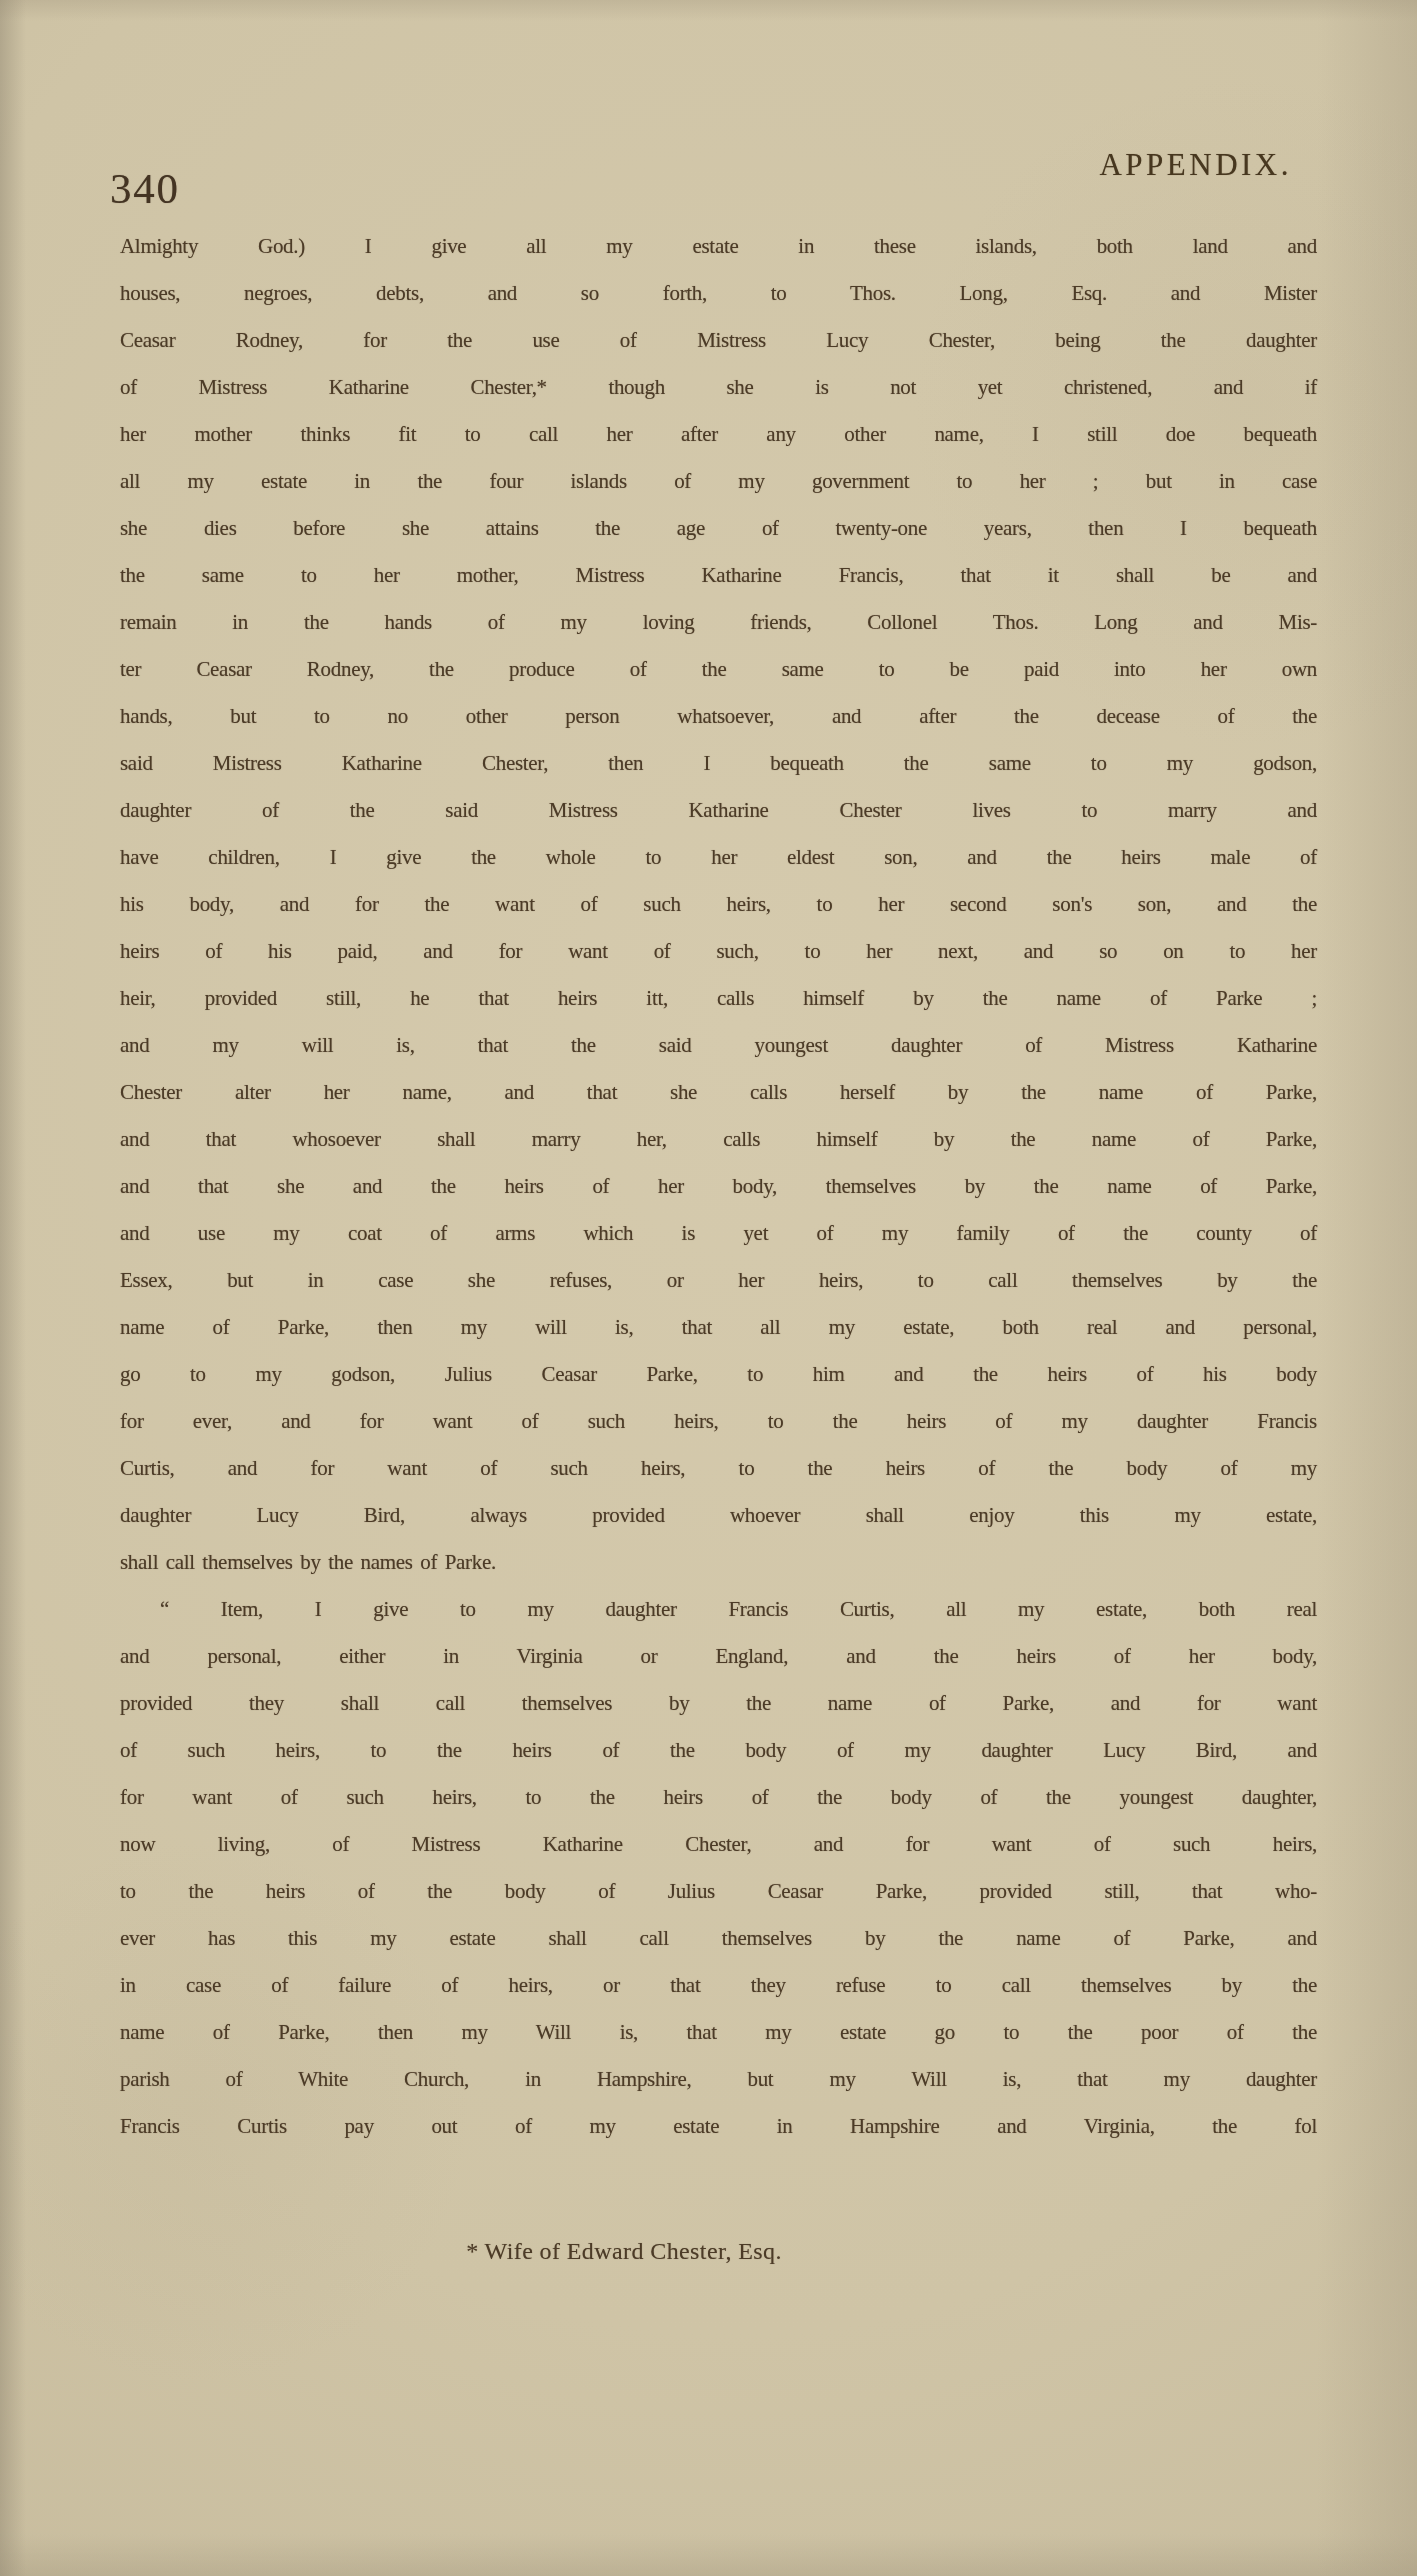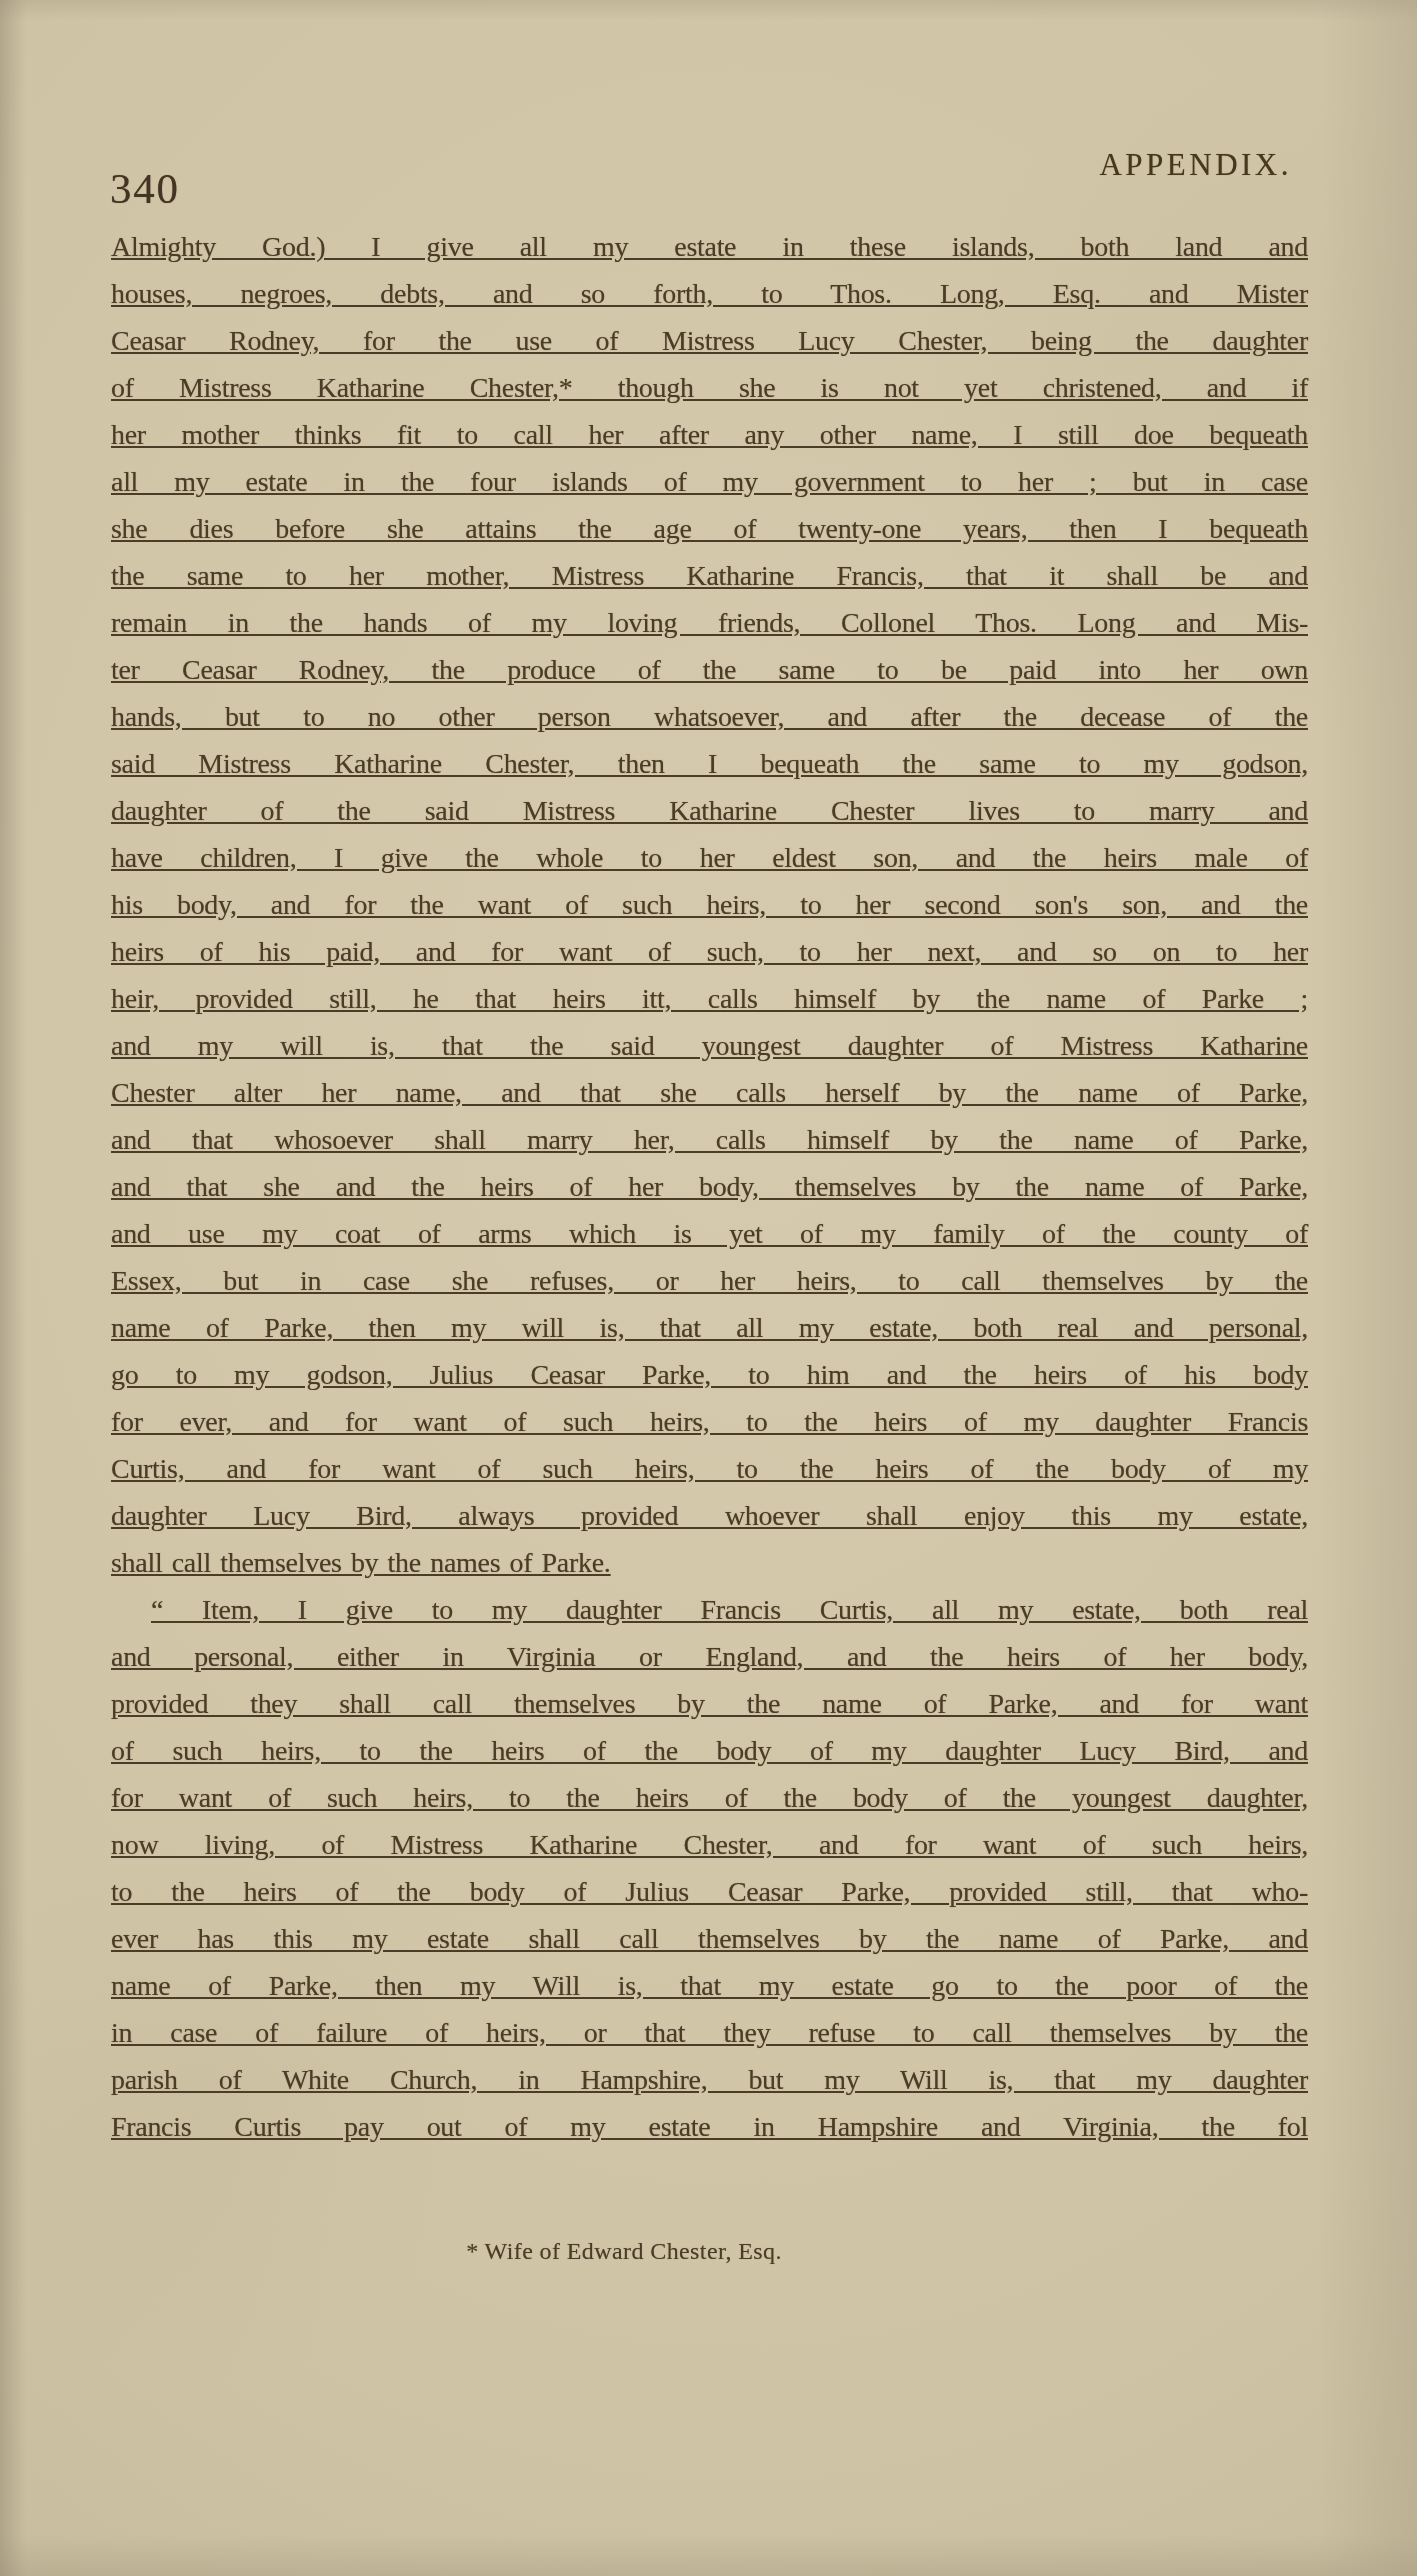--- a/index.html
+++ b/index.html
@@ -41,29 +41,28 @@
     width: 1197px;
     text-align: right;
     font-size: 31px;
     line-height: 35px;
     letter-spacing: 3.5px;
     color: #47371f;
     text-shadow: 0 0 0.9px rgba(71,55,31,0.5);
   }
   .body-text {
     position: absolute;
-    left: 111px;
+    left: 120px;
     top: 223px;
     width: 1197px;
-    font-size: 28px;
+    font-size: 21px;
     line-height: 47px;
     letter-spacing: -0.3px;
     word-spacing: 2.6px;
     text-shadow: 0 0 0.9px rgba(76,59,39,0.5);
-    text-decoration: underline;
   }
   .line {
     text-align: justify;
     text-align-last: justify;
   }
   .line.line-last {
     text-align-last: left;
   }
   .paragraph.indented .line:first-child {
     text-indent: 40px;
@@ -124,22 +123,22 @@
       </div>
     <div class="paragraph indented">
         <div class="line">“ Item, I give to my daughter Francis Curtis, all my estate, both real</div>
         <div class="line">and personal, either in Virginia or England, and the heirs of her body,</div>
         <div class="line">provided they shall call themselves by the name of Parke, and for want</div>
         <div class="line">of such heirs, to the heirs of the body of my daughter Lucy Bird, and</div>
         <div class="line">for want of such heirs, to the heirs of the body of the youngest daughter,</div>
         <div class="line">now living, of Mistress Katharine Chester, and for want of such heirs,</div>
         <div class="line">to the heirs of the body of Julius Ceasar Parke, provided still, that who-</div>
         <div class="line">ever has this my estate shall call themselves by the name of Parke, and</div>
+        <div class="line">in case of failure of heirs, or that they refuse to call themselves by the</div>
         <div class="line">name of Parke, then my Will is, that my estate go to the poor of the</div>
-        <div class="line">in case of failure of heirs, or that they refuse to call themselves by the</div>
         <div class="line">parish of White Church, in Hampshire, but my Will is, that my daughter</div>
         <div class="line">Francis Curtis pay out of my estate in Hampshire and Virginia, the fol</div>
       </div>
   </div>
 
   <div class="footnote">
     <span>*</span>
     <span>Wife of Edward Chester, Esq.</span>
   </div>
 

